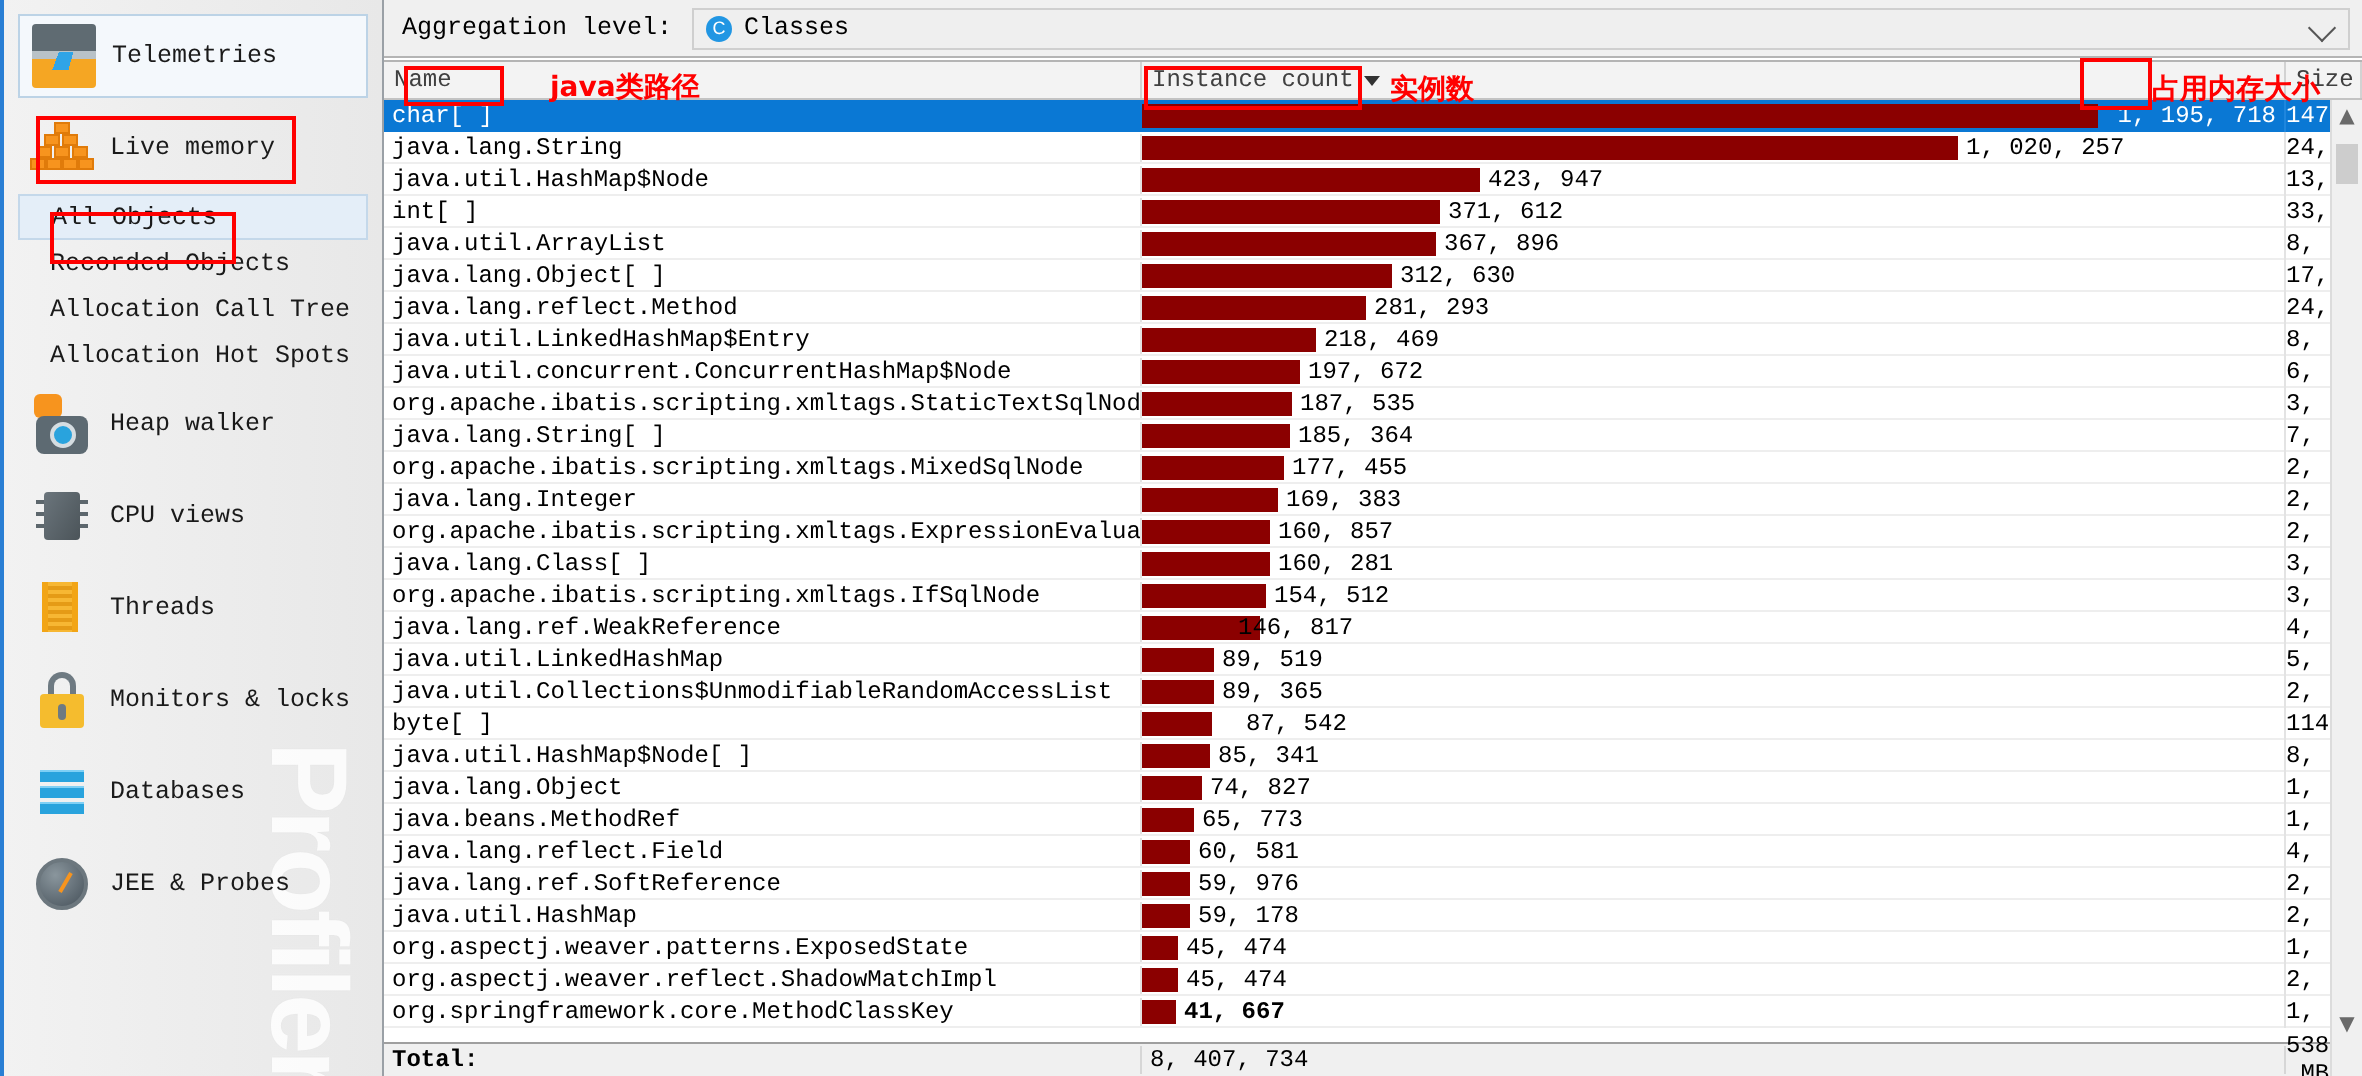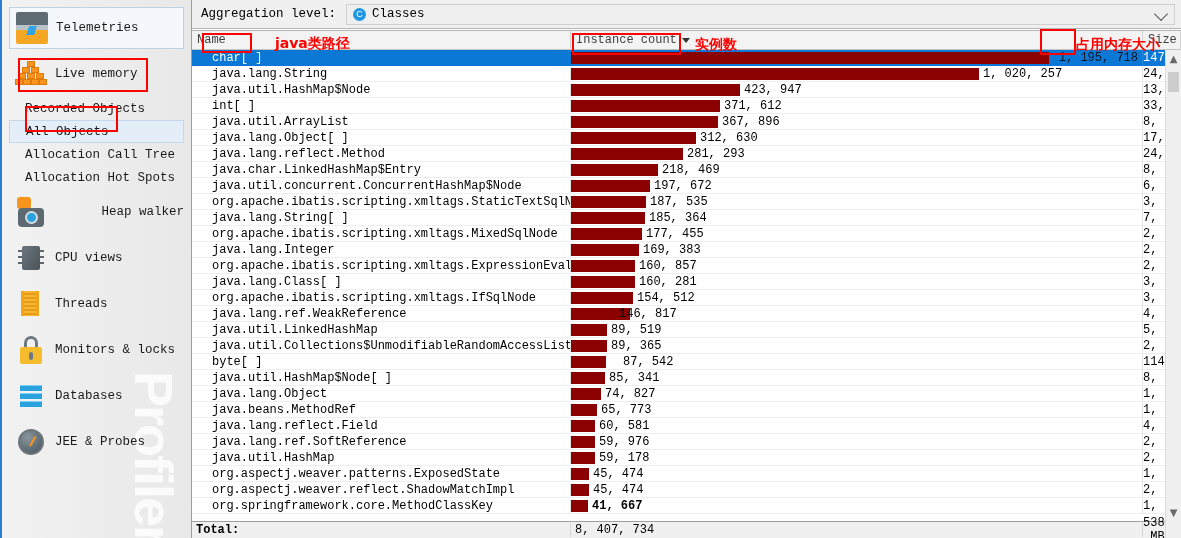--- a/index.html
+++ b/index.html
@@ -206,21 +206,21 @@
   .rows{
     position:absolute;left:0;top:19px;right:16px;bottom:18px;
     overflow:hidden;background:#fff;
   }
   .row{
     height:16px;display:flex;align-items:center;
     border-bottom:1px solid #eeeeee;box-sizing:border-box;
   }
   .row.sel{background:#0a78d4;color:#fff;border-bottom:1px solid #0a78d4;}
   .c-name{
-    width:379px;flex:0 0 379px;padding-left:20px;box-sizing:border-box;
+    width:379px;flex:0 0 379px;padding-left:4px;box-sizing:border-box;
     font-size:12px;white-space:nowrap;overflow:hidden;
     border-right:1px solid #e3e3e3;
   }
   .row.sel .c-name{border-right:1px solid #0a78d4;}
   .c-count{
     width:572px;flex:0 0 572px;position:relative;height:16px;
     border-right:1px solid #e3e3e3;box-sizing:border-box;
   }
   .row.sel .c-count{border-right:1px solid #1f86dd;}
   .bar{
@@ -287,34 +287,34 @@
           <b style="left:12px;top:15px;width:8px;height:6px;"></b>
           <b style="left:21px;top:15px;width:8px;height:6px;"></b>
           <b style="left:0px;top:21px;width:8px;height:6px;"></b>
           <b style="left:8px;top:21px;width:8px;height:6px;"></b>
           <b style="left:16px;top:21px;width:8px;height:6px;"></b>
           <b style="left:24px;top:21px;width:8px;height:6px;"></b>
         </div>
         <div class="nav-label">Live memory</div>
       </div>
 
+      <div class="sub-item selected">
+        <span>All Objects</span>
+      </div>
       <div class="sub-item">
         <span>Recorded Objects</span>
       </div>
-      <div class="sub-item selected">
-        <span>All Objects</span>
-      </div>
       <div class="sub-item">
         <span>Allocation Call Tree</span>
       </div>
       <div class="sub-item">
         <span>Allocation Hot Spots</span>
       </div>
 
-      <div class="nav-top plain" style="height:40px;margin-top:3px;justify-content:space-between;">
+      <div class="nav-top plain" style="height:40px;margin-top:3px;">
         <div class="nav-ico ic-heapwalk">
           <span class="blob"></span>
             <span class="cam"></span>
             <span class="lens"></span>
         </div>
         <div class="nav-label">Heap walker</div>
       </div>
 
       <div class="nav-top plain" style="height:40px;">
         <div class="nav-ico ic-cpu">
@@ -392,21 +392,21 @@
         <div class="hcell hc-size">
           <span>Size</span>
         </div>
       </div>
 
       <div class="rows" id="rows">
           <div class="row sel">
             <div class="c-name">char[ ]</div>
             <div class="c-count">
               <div class="bar" style="width: 478px; background: rgb(139, 0, 0);"></div>
-              <div class="cntlbl" style="right: 4px; color: #0f172a;">1, 195, 718</div>
+              <div class="cntlbl" style="right: 4px; color: #ffffff;">1, 195, 718</div>
             </div>
             <div class="c-size">147 MB</div>
           </div>
           <div class="row">
             <div class="c-name">java.lang.String</div>
             <div class="c-count">
               <div class="bar" style="width: 408px; background: rgb(139, 0, 0);"></div>
               <div class="cntlbl" style="left: 412px;">1, 020, 257</div>
             </div>
             <div class="c-size">24, 486 kB</div>
@@ -445,21 +445,21 @@
           </div>
           <div class="row">
             <div class="c-name">java.lang.reflect.Method</div>
             <div class="c-count">
               <div class="bar" style="width: 112px; background: rgb(139, 0, 0);"></div>
               <div class="cntlbl" style="left: 116px;">281, 293</div>
             </div>
             <div class="c-size">24, 753 kB</div>
           </div>
           <div class="row">
-            <div class="c-name">java.char.LinkedHashMap$Entry</div>
+            <div class="c-name">java.util.LinkedHashMap$Entry</div>
             <div class="c-count">
               <div class="bar" style="width: 87px; background: rgb(139, 0, 0);"></div>
               <div class="cntlbl" style="left: 91px;">218, 469</div>
             </div>
             <div class="c-size">8, 738 kB</div>
           </div>
           <div class="row">
             <div class="c-name">java.util.concurrent.ConcurrentHashMap$Node</div>
             <div class="c-count">
               <div class="bar" style="width: 79px; background: rgb(139, 0, 0);"></div>

